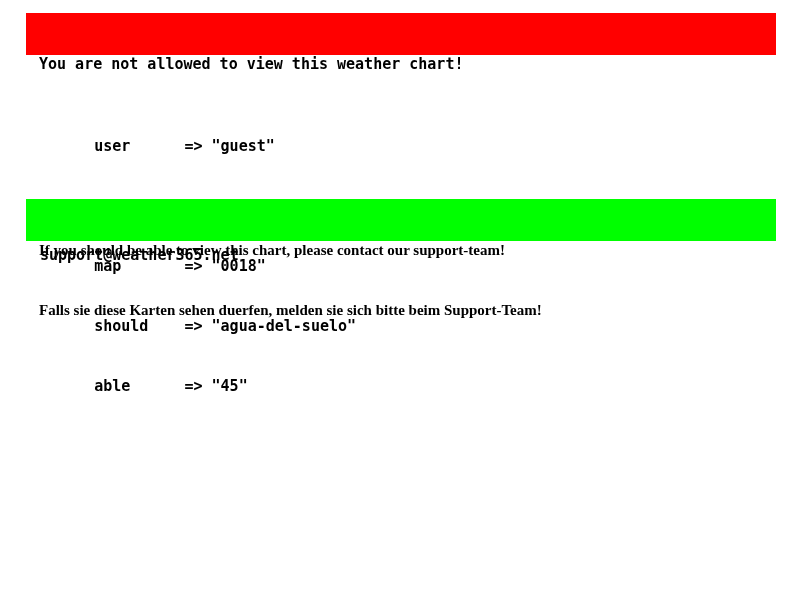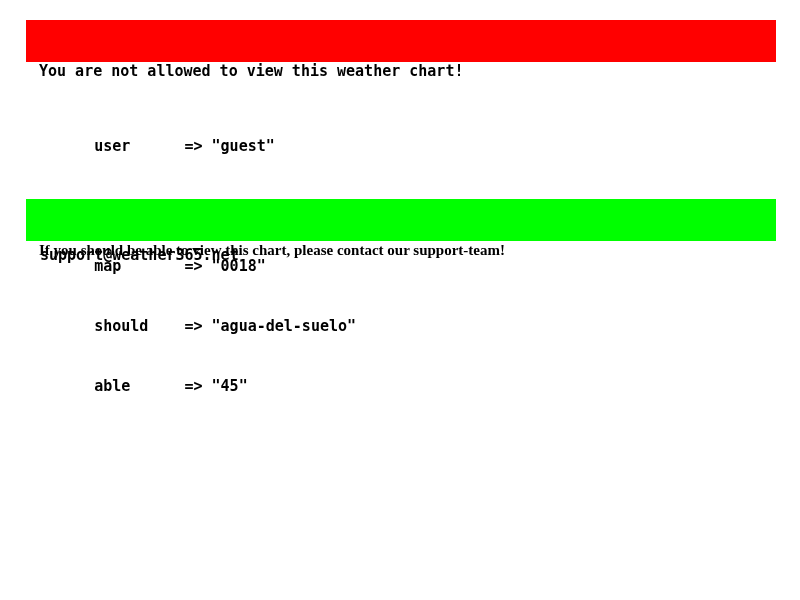--- a/index.html
+++ b/index.html
@@ -22,21 +22,21 @@
   .banner {
     position: absolute;
     left: 26px;
     width: 750px;
     height: 42px;
     box-sizing: border-box;
     padding: 1px 0 0 13px;
     white-space: pre;
   }
   .banner--error {
-    top: 20px;
+    top: 13px;
     background: var(--error-color, #ff0000);
   }
   .banner--support {
     top: 199px;
     background: var(--support-color, #00ff00);
     font-family: Liberation Serif, serif;
   }
   .kv {
     position: absolute;
     left: 40px;
@@ -89,19 +89,20 @@
     <div class="kv-row">
       <span class="kv-key">should</span><span class="kv-arrow">=&gt;</span><span class="kv-value">"agua-del-suelo"</span>
     </div>
     <div class="kv-row">
       <span class="kv-key">able</span><span class="kv-arrow">=&gt;</span><span class="kv-value">"45"</span>
     </div>
   </div>
 
   <div class="banner banner--support">
     <div>If you should be able to view this chart, please contact our support-team!</div>
+    <div>Falls sie diese Karten sehen duerfen, melden sie sich bitte beim Support-Team!</div>
   </div>
 
   <div class="footer">
     <span class="footer-email">support@weather365.net</span>
   </div>
 
 </div>
 
 </body></html>

